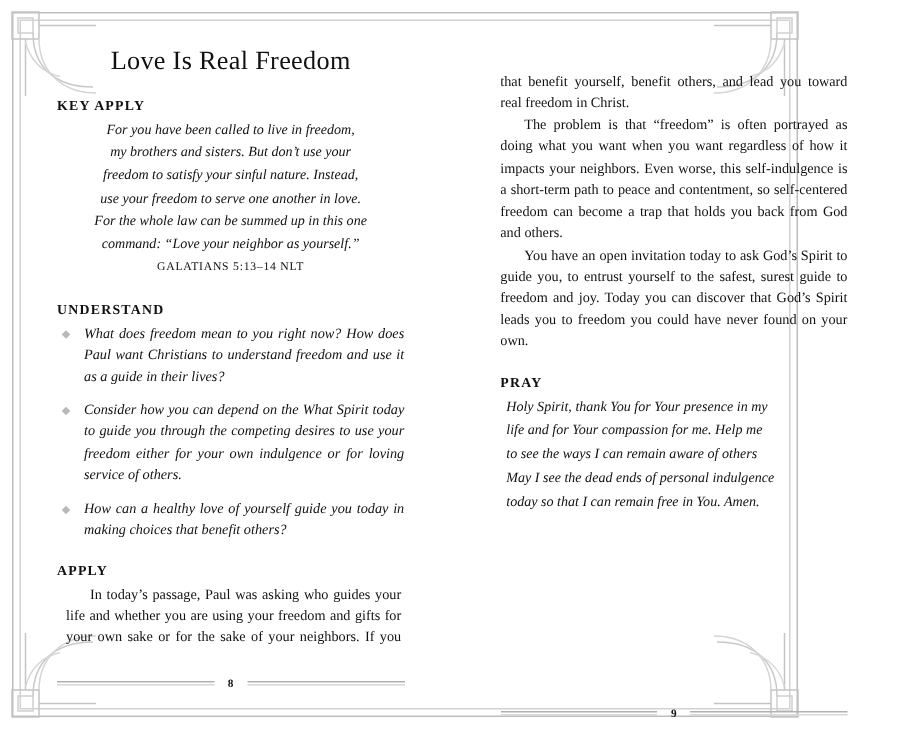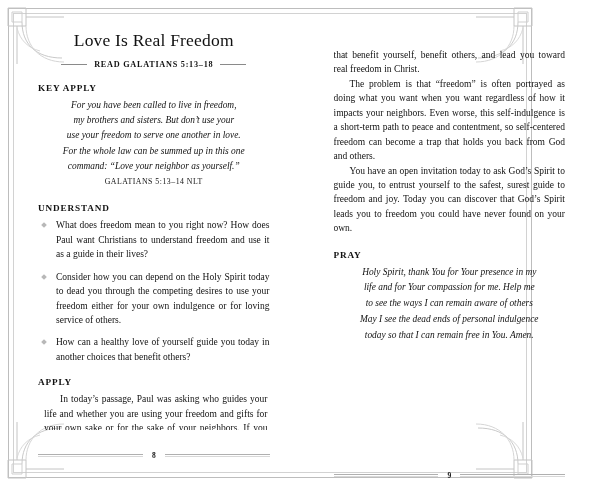--- a/index.html
+++ b/index.html
@@ -136,34 +136,35 @@
     font-size: 7.8px;
     letter-spacing: 0.5px;
     text-align: right;
     margin-top: 2px;
   }
 
   .prayer-block {
     font-style: italic;
     font-size: 9.4px;
     line-height: 1.68;
-    text-align: center;
+    text-align: left;
     margin: 4px 4px 0 4px;
   }
   .prayer-block .vline { display: block; white-space: nowrap; }
 
   
   .bullets { margin: 2px 0 0 0; padding: 0; list-style: none; }
   .bullet-item {
     position: relative;
     padding-left: 18px;
     margin-bottom: 8px;
     font-size: 9.5px;
     line-height: 1.52;
     text-align: justify;
+    font-style: italic;
   }
   .bullet-item:last-child { margin-bottom: 0; }
   .bullet-mark {
     position: absolute;
     left: 4px;
     top: 5px;
     width: 4px;
     height: 4px;
     background: #b8b8b8;
     transform: rotate(45deg);
@@ -266,51 +267,47 @@
     </svg>
   </div>
 
   <div class="pages">
 
     <div class="page page-left">
       <div class="page-body">
 
         <h1 class="chapter-title">Love Is Real Freedom</h1>
 
-        <div class="read-line">
-          <span class="rule"></span>
-          <span class="read-ref">READ GALATIANS 5:13–18</span>
-          <span class="rule"></span>
-        </div>
 
         <div class="section-label">KEY APPLY</div>
 
         <div class="verse-block">
           <span class="vline">For you have been called to live in freedom,</span>
           <span class="vline">my brothers and sisters. But don’t use your</span>
+          <span class="vline">freedom to satisfy your sinful nature. Instead,</span>
           <span class="vline">use your freedom to serve one another in love.</span>
           <span class="vline">For the whole law can be summed up in this one</span>
           <span class="vline">command: “Love your neighbor as yourself.”</span>
           <span class="verse-cite">GALATIANS 5:13–14 NLT</span>
         </div>
 
         <div class="section-label">UNDERSTAND</div>
 
         <ul class="bullets">
           <li class="bullet-item">
             <span class="bullet-mark"></span>
             <span>What does freedom mean to you right now? How does Paul want Christians to understand freedom and use it as a guide in their lives?</span>
           </li>
           <li class="bullet-item">
             <span class="bullet-mark"></span>
-            <span>Consider how you can depend on the Holy Spirit today to dead you through the competing desires to use your freedom either for your own indulgence or for loving service of others.</span>
+            <span>Consider how you can depend on the What Spirit today to guide you through the competing desires to use your freedom either for your own indulgence or for loving service of others.</span>
           </li>
           <li class="bullet-item">
             <span class="bullet-mark"></span>
-            <span>How can a healthy love of yourself guide you today in another choices that benefit others?</span>
+            <span>How can a healthy love of yourself guide you today in making choices that benefit others?</span>
           </li>
         </ul>
 
         <div class="section-label tight-top">APPLY</div>
 
         <div class="apply-body">
           <p class="para">In today’s passage, Paul was asking who guides your life and whether you are using your freedom and gifts for your own sake or for the sake of your neighbors. If you allow the Holy Spirit to guide you, there’s a good chance you’ll be able to make choices</p>
         </div>
 
       </div>

